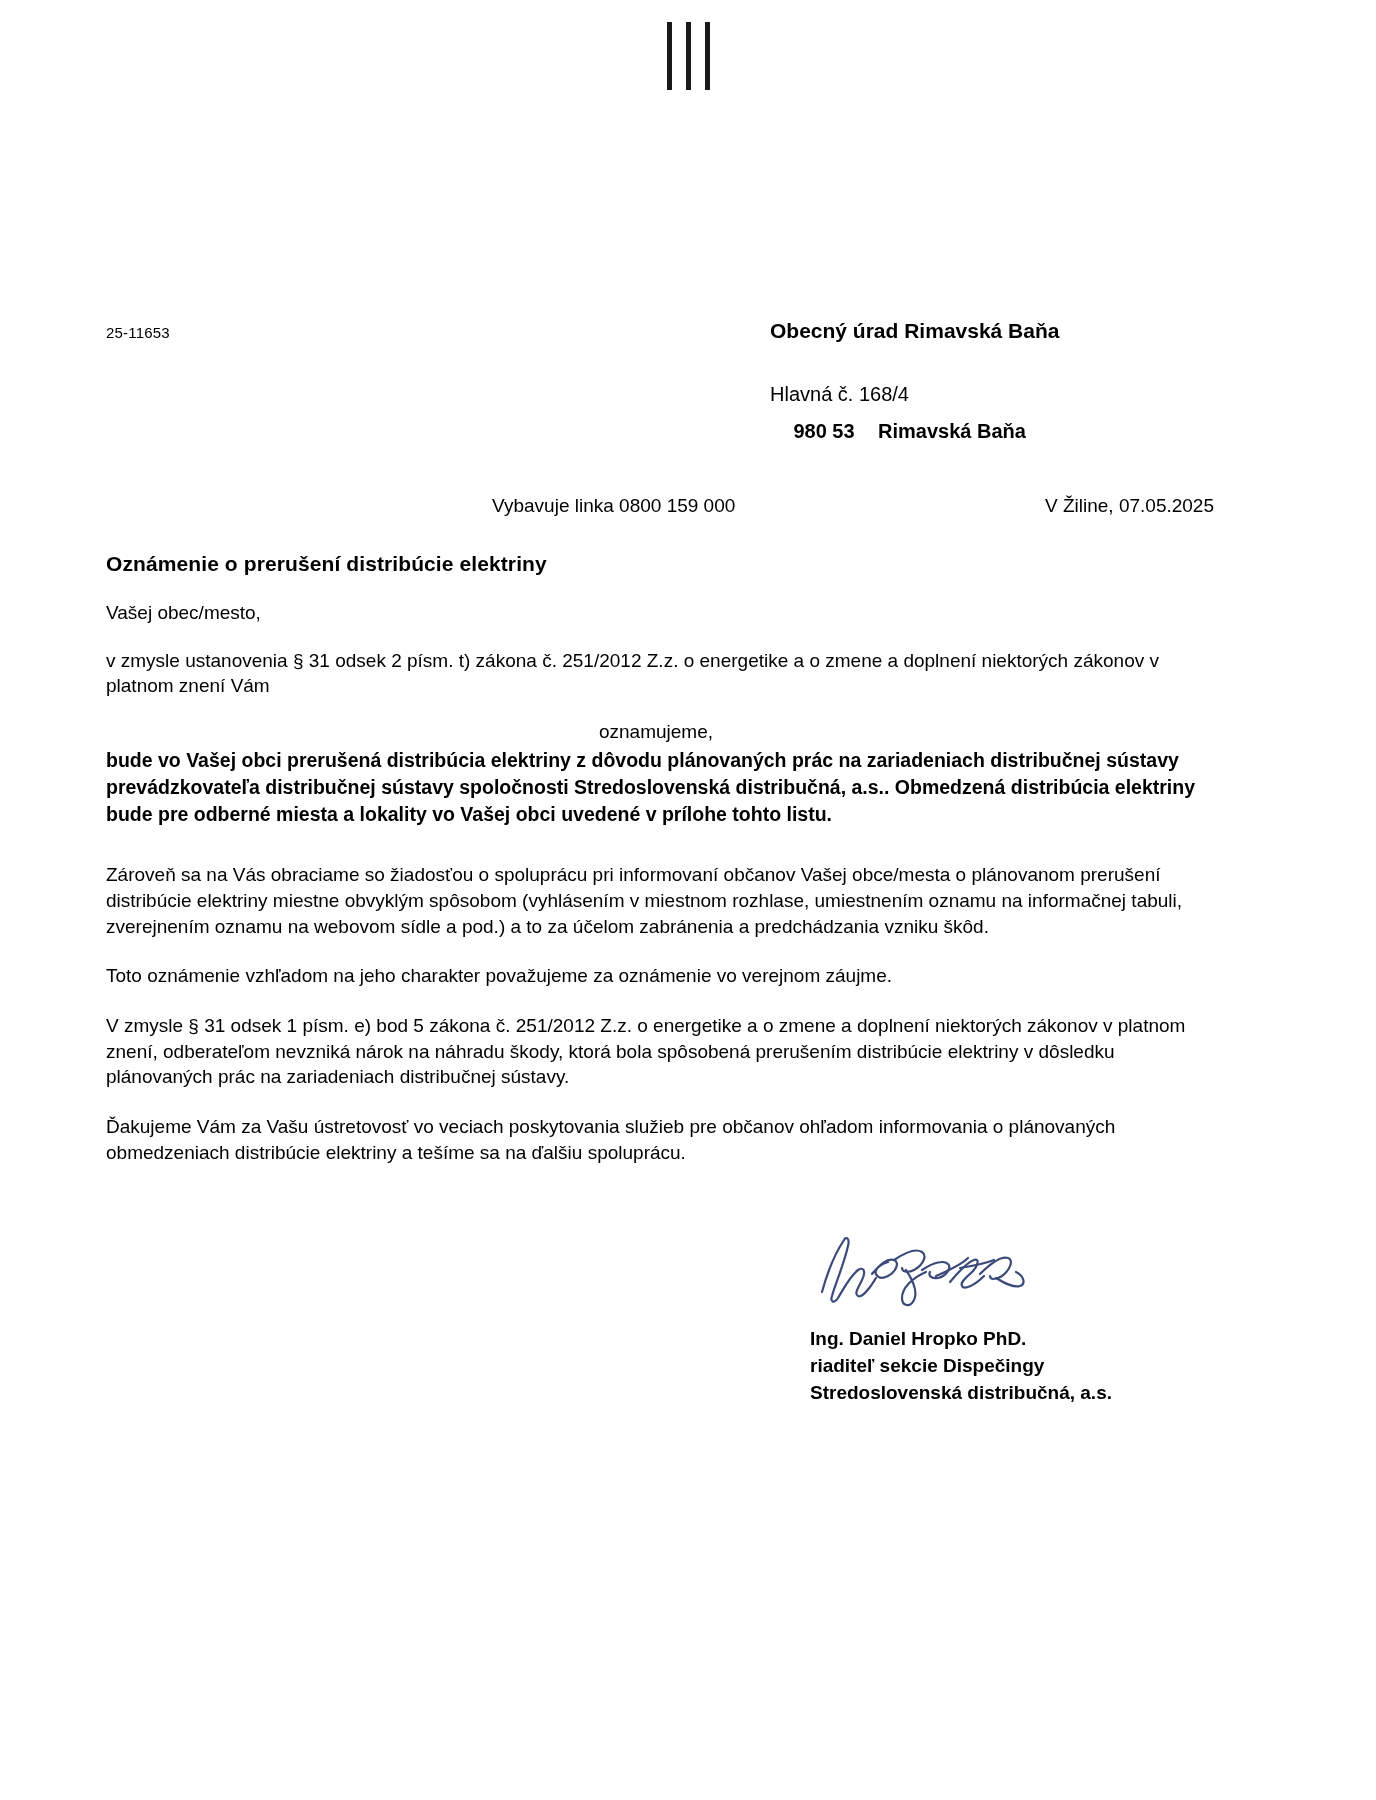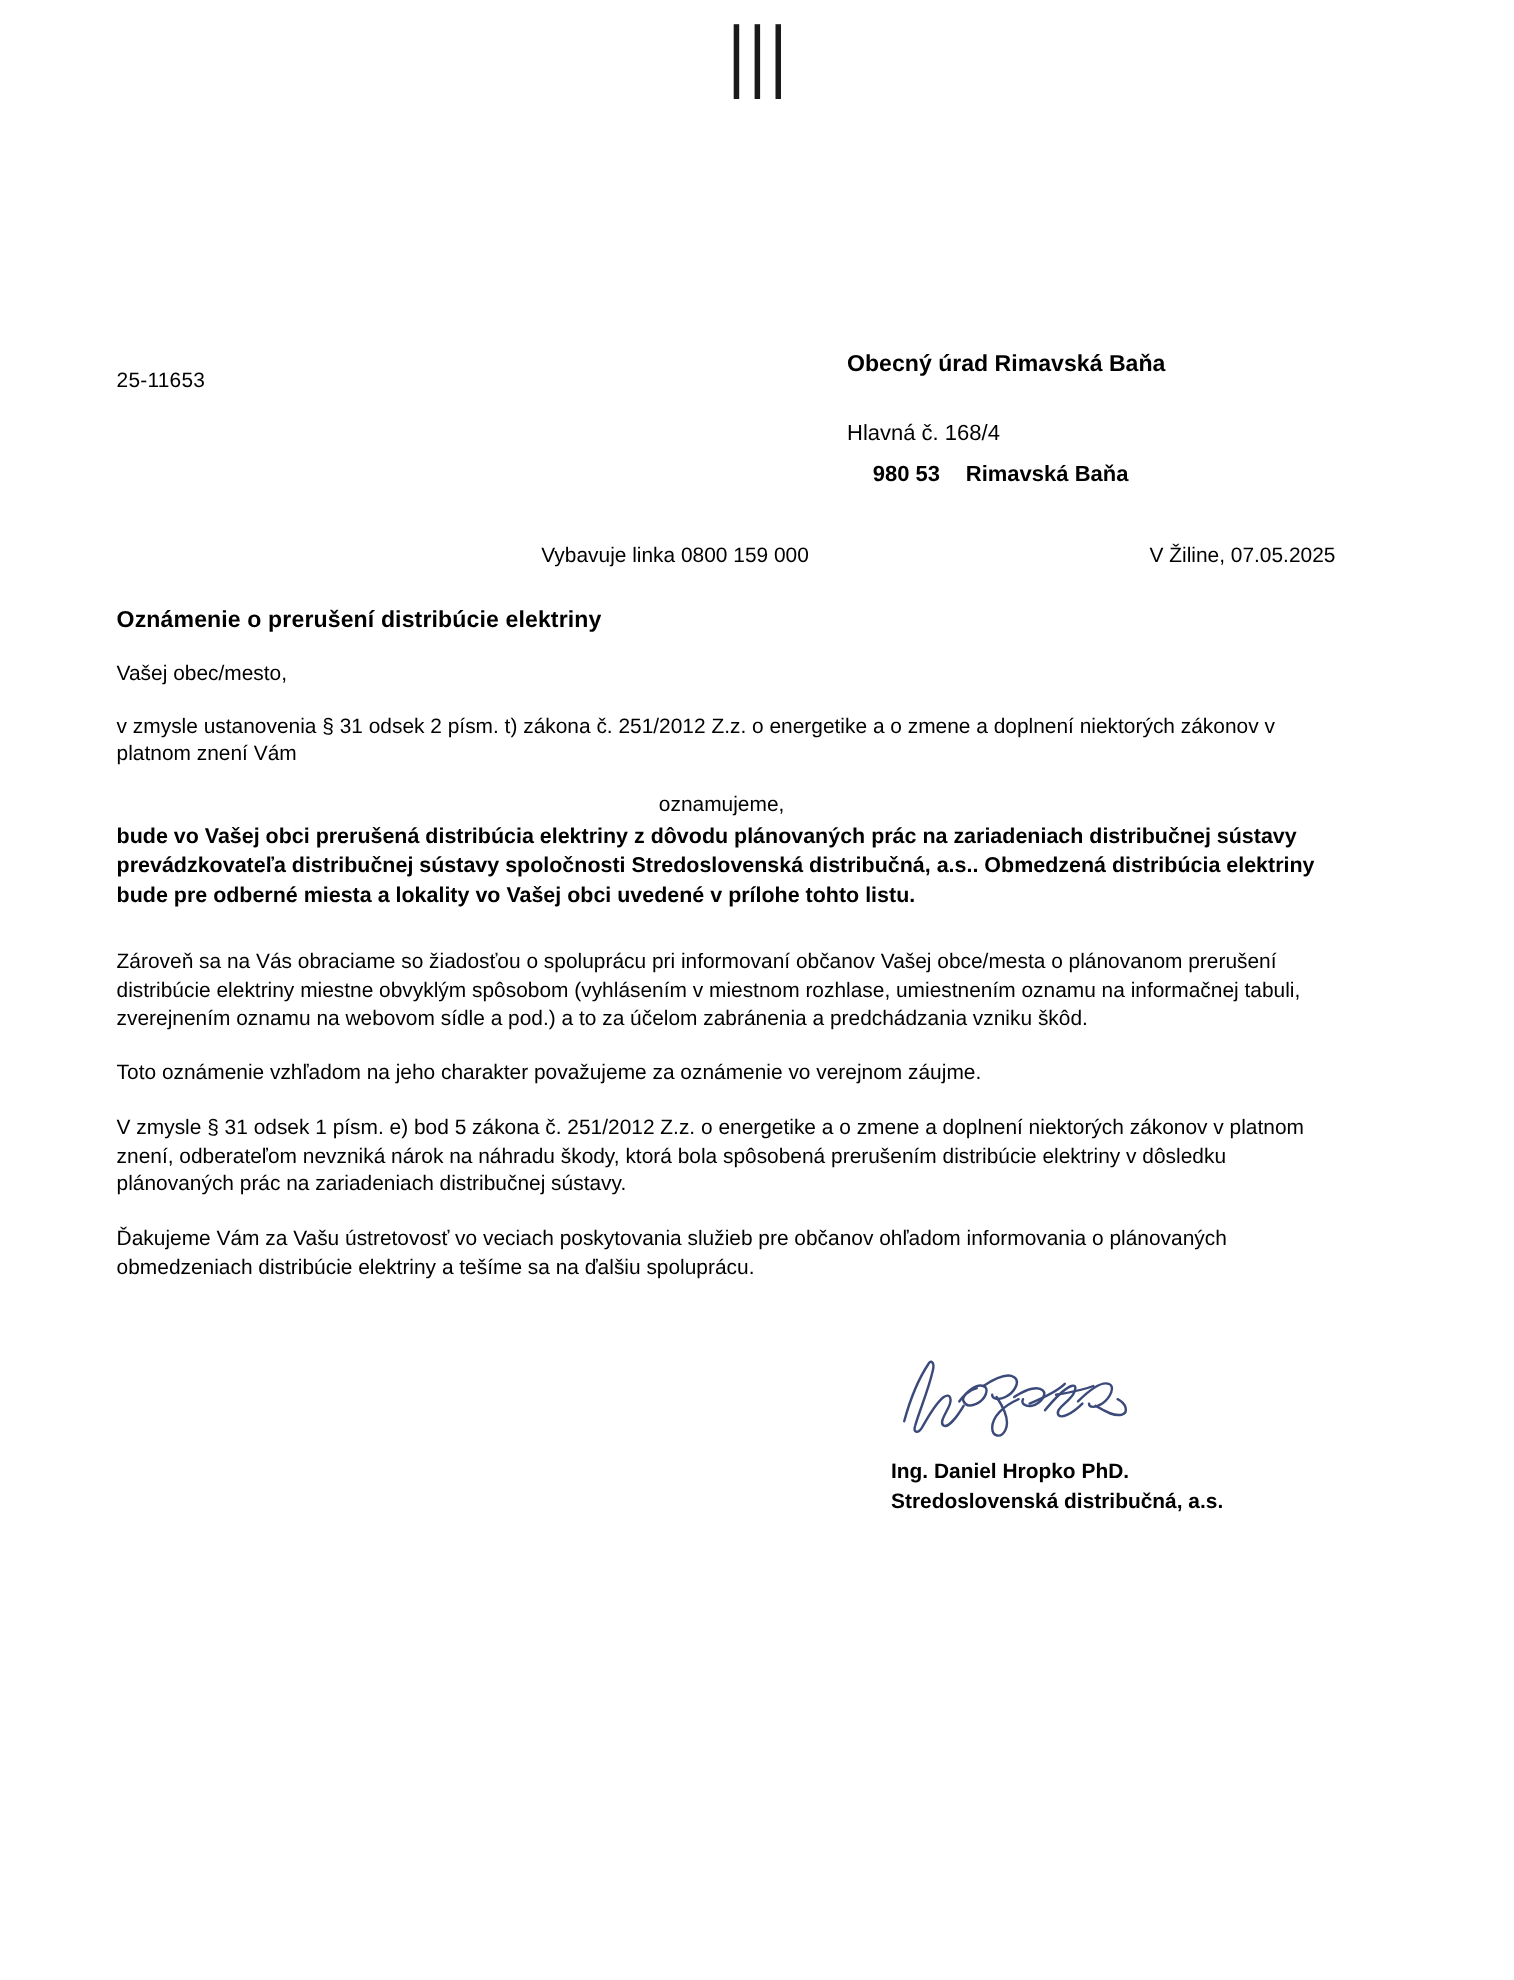--- a/index.html
+++ b/index.html
@@ -36,23 +36,23 @@
   }
   .logo .bar {
     width: 5px;
     height: 68px;
     background: #1a1a1a;
   }
 
   
   .ref-no {
     position: absolute;
-    top: 336px;
+    top: 324px;
     left: 106px;
-    font-size: 19px;
+    font-size: 15px;
     letter-spacing: 0.2px;
   }
   .recipient {
     position: absolute;
     top: 316px;
     left: 770px;
     font-size: 20px;
     line-height: 1.45;
   }
   .recipient .org {
@@ -210,17 +210,18 @@
           <path d="M126 46 C140 40, 152 34, 158 28"></path>
           <path d="M140 52 C150 40, 158 32, 164 30 C170 28, 168 36, 162 42 C156 48, 150 52, 152 56 C154 60, 164 56, 174 46"></path>
           <path d="M150 38 C162 36, 174 34, 184 30"></path>
           <path d="M170 44 C182 32, 192 26, 198 28 C204 30, 200 40, 192 46 C186 50, 180 50, 180 46"></path>
           <path d="M186 48 C196 54, 204 58, 210 56 C216 54, 214 46, 206 42"></path>
         </g>
       </svg>
     </div>
     <div class="signer">
       <div>Ing. Daniel Hropko PhD.</div>
+      <div>riaditeľ sekcie Dispečingy</div>
       <div>Stredoslovenská distribučná, a.s.</div>
     </div>
   </div>
 
 </div>
 
 </body></html>

